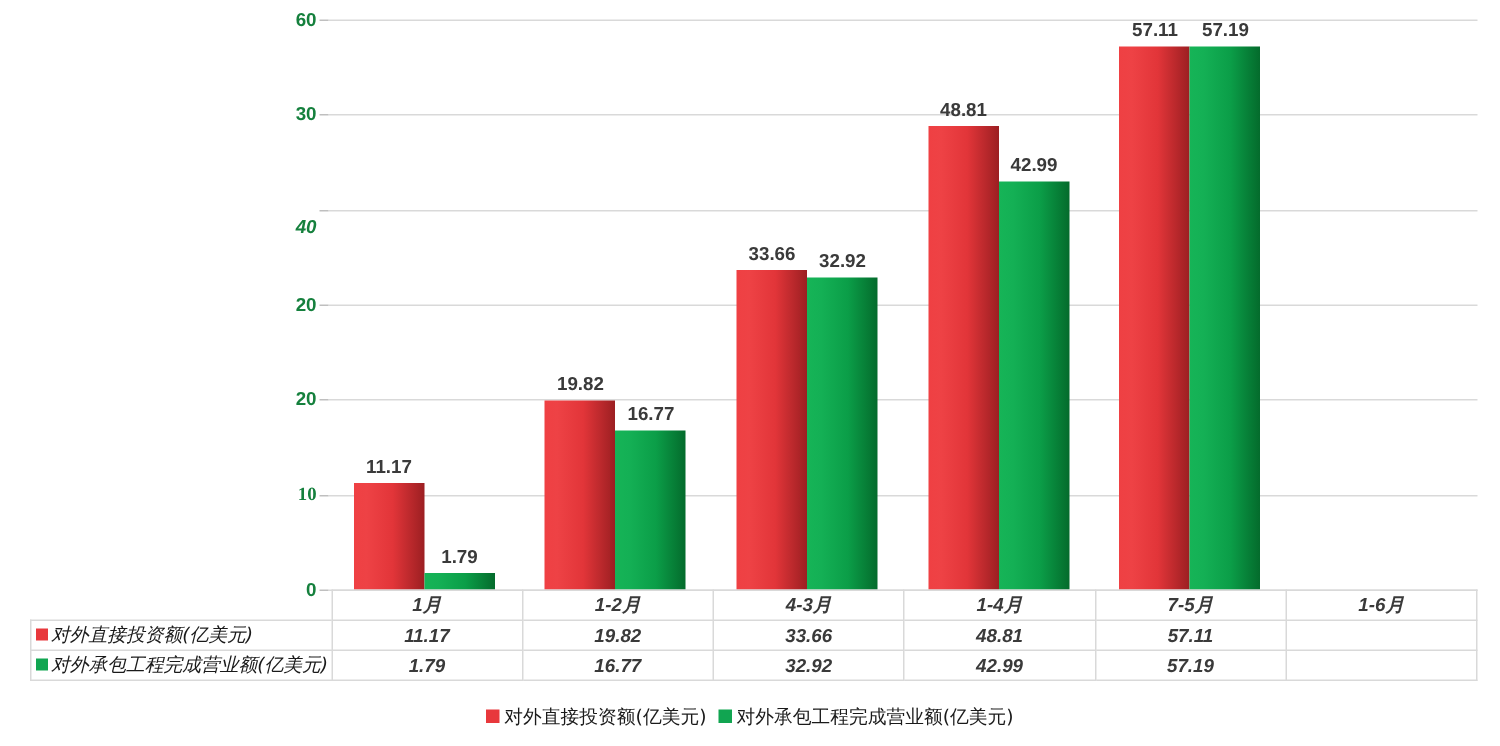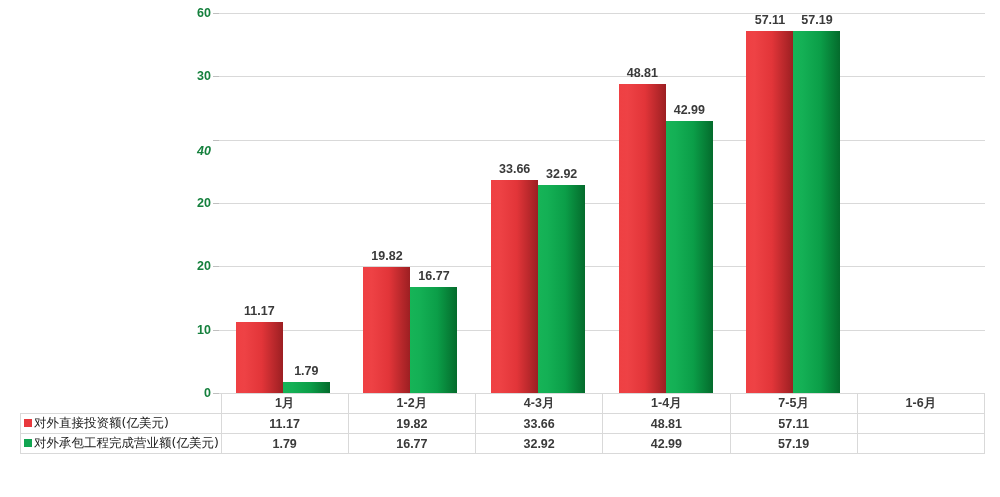--- a/index.html
+++ b/index.html
@@ -102,20 +102,21 @@
 
   
   #datatable {
     position: absolute;
     left: 20px;
     top: 393px;
     width: 965px;
     border-collapse: collapse;
     table-layout: fixed;
     font-size: 12.5px;
+    font-style: italic;
   }
   #datatable td {
     border: 1px solid #d9d9d9;
     height: 19px;
     padding: 0;
     text-align: center;
     font-weight: bold;
     color: #3a3a3a;
     vertical-align: middle;
   }
@@ -178,21 +179,21 @@
         <div class="gridline" style="top: 316.667px;"></div>
         <div class="gridline" style="top: 253.333px;"></div>
         <div class="gridline" style="top: 190px;"></div>
         <div class="gridline" style="top: 126.667px;"></div>
         <div class="gridline" style="top: 63.3333px;"></div>
         <div class="gridline" style="top: 0px;"></div>
       </div>
     <div id="yaxis-labels">
         <div class="ytick-label" style="top: 380px;">0</div>
         <div class="ytick-mark" style="top: 380px;"></div>
-        <div class="ytick-label" style="top: 316.667px;">10</div>
+        <div class="ytick-label" style="top: 316.667px; font-family: Liberation Serif, serif;">10</div>
         <div class="ytick-mark" style="top: 316.667px;"></div>
         <div class="ytick-label" style="top: 253.333px;">20</div>
         <div class="ytick-mark" style="top: 253.333px;"></div>
         <div class="ytick-label" style="top: 190px;">20</div>
         <div class="ytick-mark" style="top: 190px;"></div>
         <div class="ytick-label" style="top: 138px; font-style: italic;">40</div>
         <div class="ytick-mark" style="top: 126.667px;"></div>
         <div class="ytick-label" style="top: 63.3333px;">30</div>
         <div class="ytick-mark" style="top: 63.3333px;"></div>
         <div class="ytick-label" style="top: 0px;">60</div>
@@ -283,14 +284,15 @@
           <td>1.79</td>
           <td>16.77</td>
           <td>32.92</td>
           <td>42.99</td>
           <td>57.19</td>
           <td></td>
         </tr>
       </tbody>
   </table>
 
+  <div id="legend"><span class="legend-item"><span class="swatch" style="background: rgb(232, 56, 60);"></span><span>对外直接投资额(亿美元)</span></span><span class="legend-item"><span class="swatch" style="background: rgb(17, 165, 81);"></span><span>对外承包工程完成营业额(亿美元)</span></span></div>
 
 </div>
 
 </body></html>

